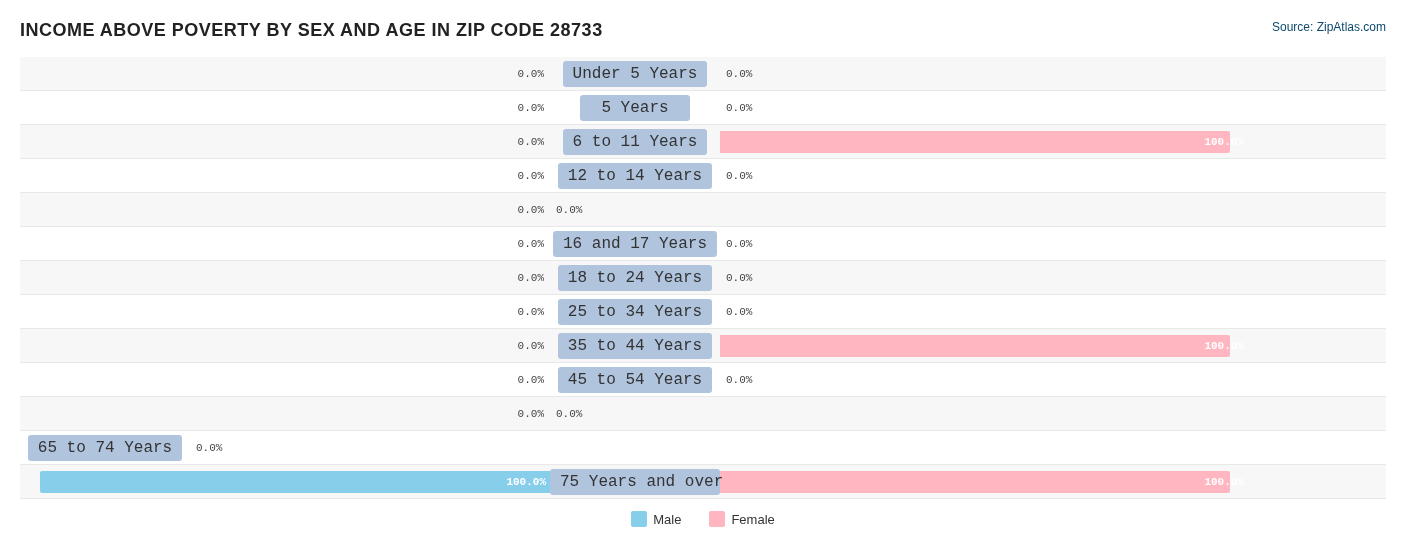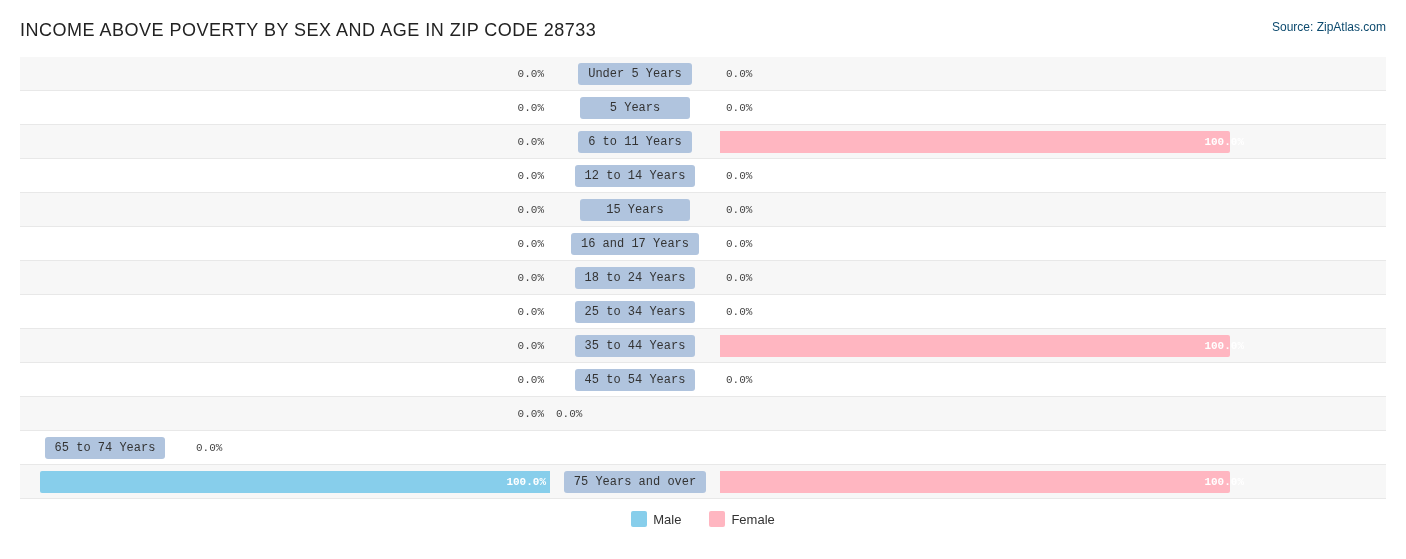--- a/index.html
+++ b/index.html
@@ -16,21 +16,21 @@
       background: #fff;
     }
     .chart-header {
       display: flex;
       justify-content: space-between;
       align-items: flex-start;
       margin-bottom: 16px;
     }
     .chart-title {
       font-size: 18px;
-      font-weight: normal;
+      font-weight: bold;
       color: #222;
       text-transform: uppercase;
       letter-spacing: 0.5px;
     }
     .chart-source {
       font-size: 12px;
       color: #0c4a6e;
     }
     .chart-body {
       display: flex;
@@ -73,21 +73,21 @@
       width: 170px;
       display: flex;
       align-items: center;
       justify-content: center;
       flex-shrink: 0;
       z-index: 2;
     }
     .center-label {
       background: #b0c4de;
       color: #333;
-      font-size: 12px;
+      font-size: 16px;
       padding: 4px 10px;
       border-radius: 3px;
       white-space: nowrap;
       text-align: center;
       min-width: 110px;
     }
     .male-bar {
       height: 22px;
       background: #87CEEB;
       position: absolute;
@@ -170,23 +170,20 @@
         <div class="center-label-wrap">
           <div class="center-label">12 to 14 Years</div>
         </div>
         <div class="right-section">
           <span style="position: absolute; font-size: 11px; color: rgb(68, 68, 68); left: 6px;">0.0%</span>
         </div>
       </div>
       <div class="bar-row">
         <div class="left-section">
           <span style="position: absolute; font-size: 11px; color: rgb(68, 68, 68); right: 6px;">0.0%</span>
-        </div>
-        <div class="center-label-wrap">
-          <div class="center-label">15 Years</div>
         </div>
         <div class="right-section">
           <span style="position: absolute; font-size: 11px; color: rgb(68, 68, 68); left: 6px;">0.0%</span>
         </div>
       </div>
       <div class="bar-row">
         <div class="left-section">
           <span style="position: absolute; font-size: 11px; color: rgb(68, 68, 68); right: 6px;">0.0%</span>
         </div>
         <div class="center-label-wrap">

